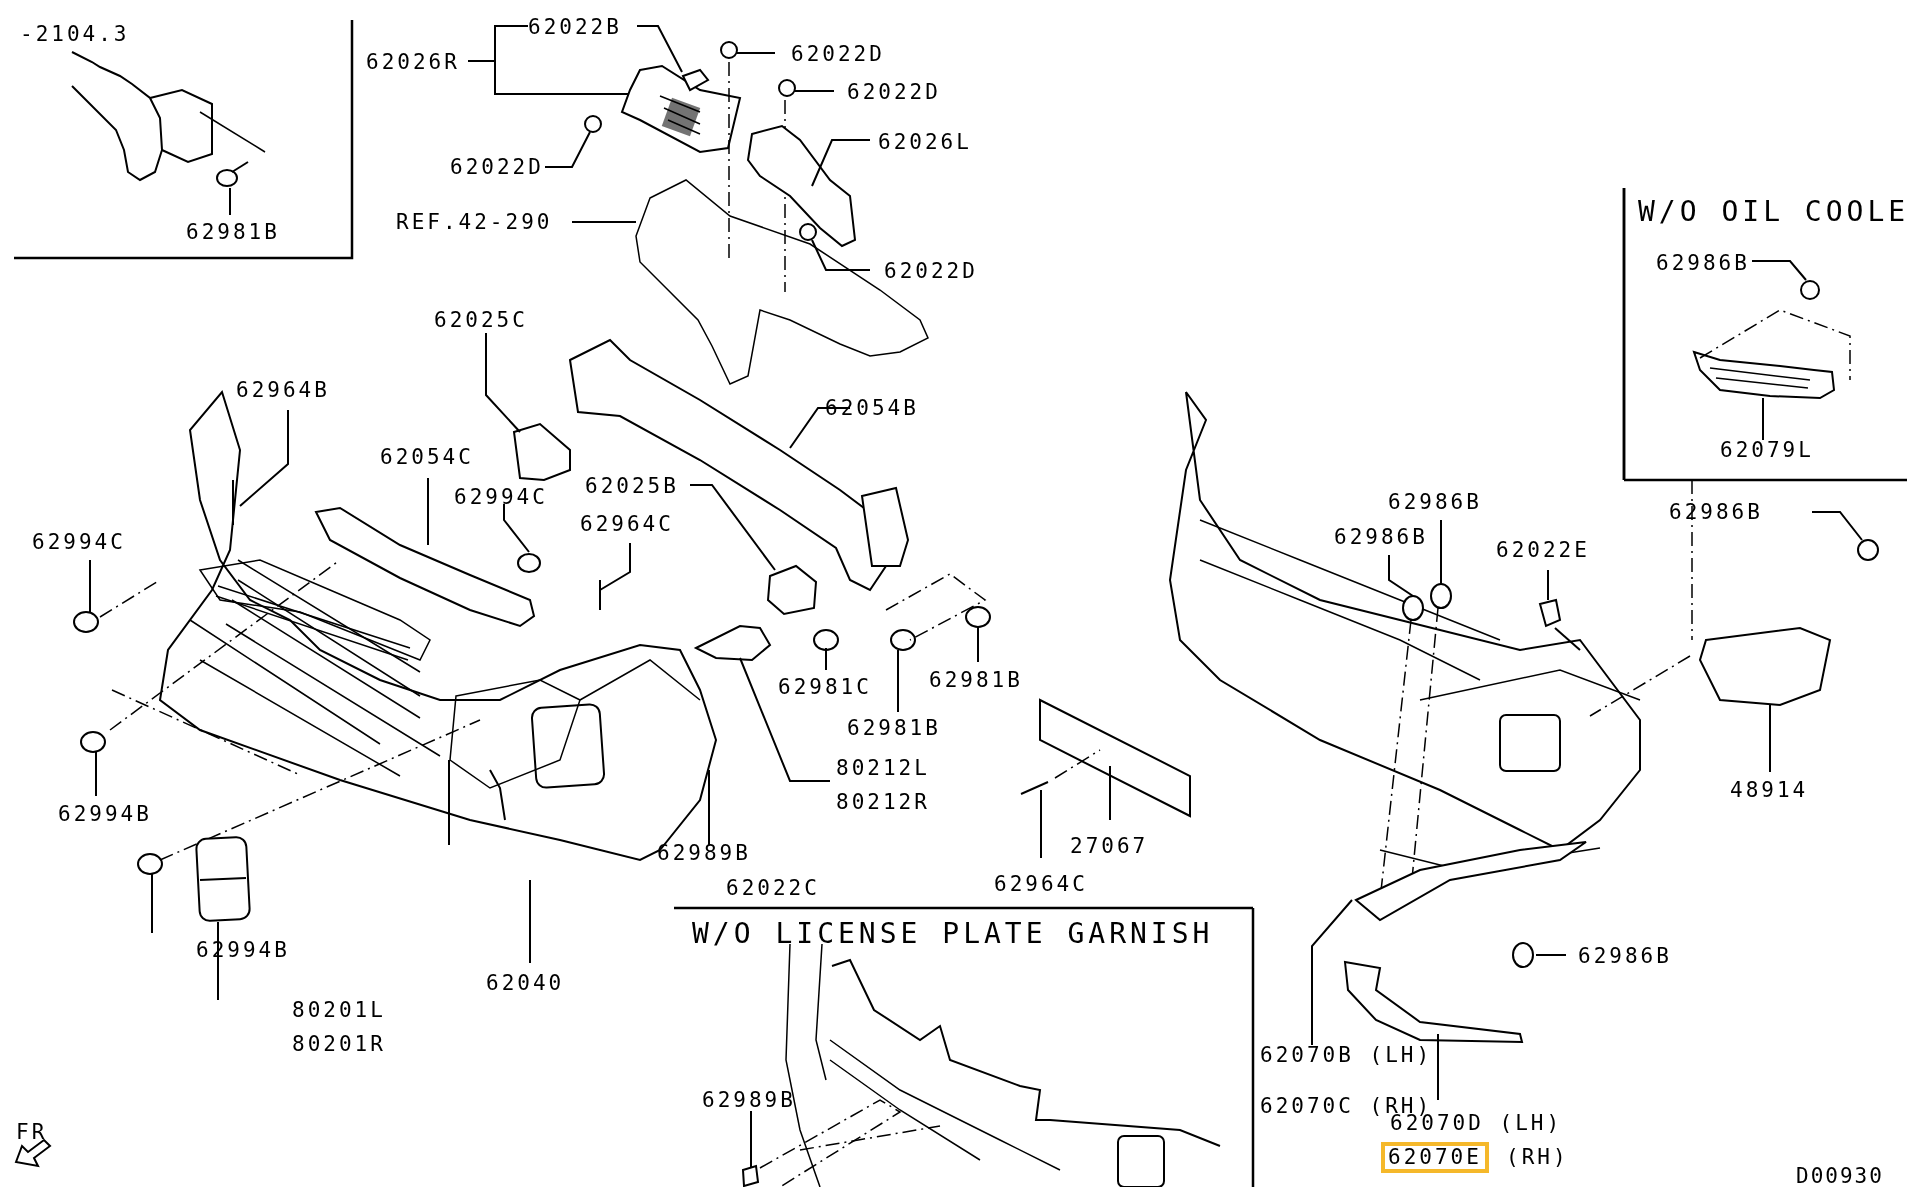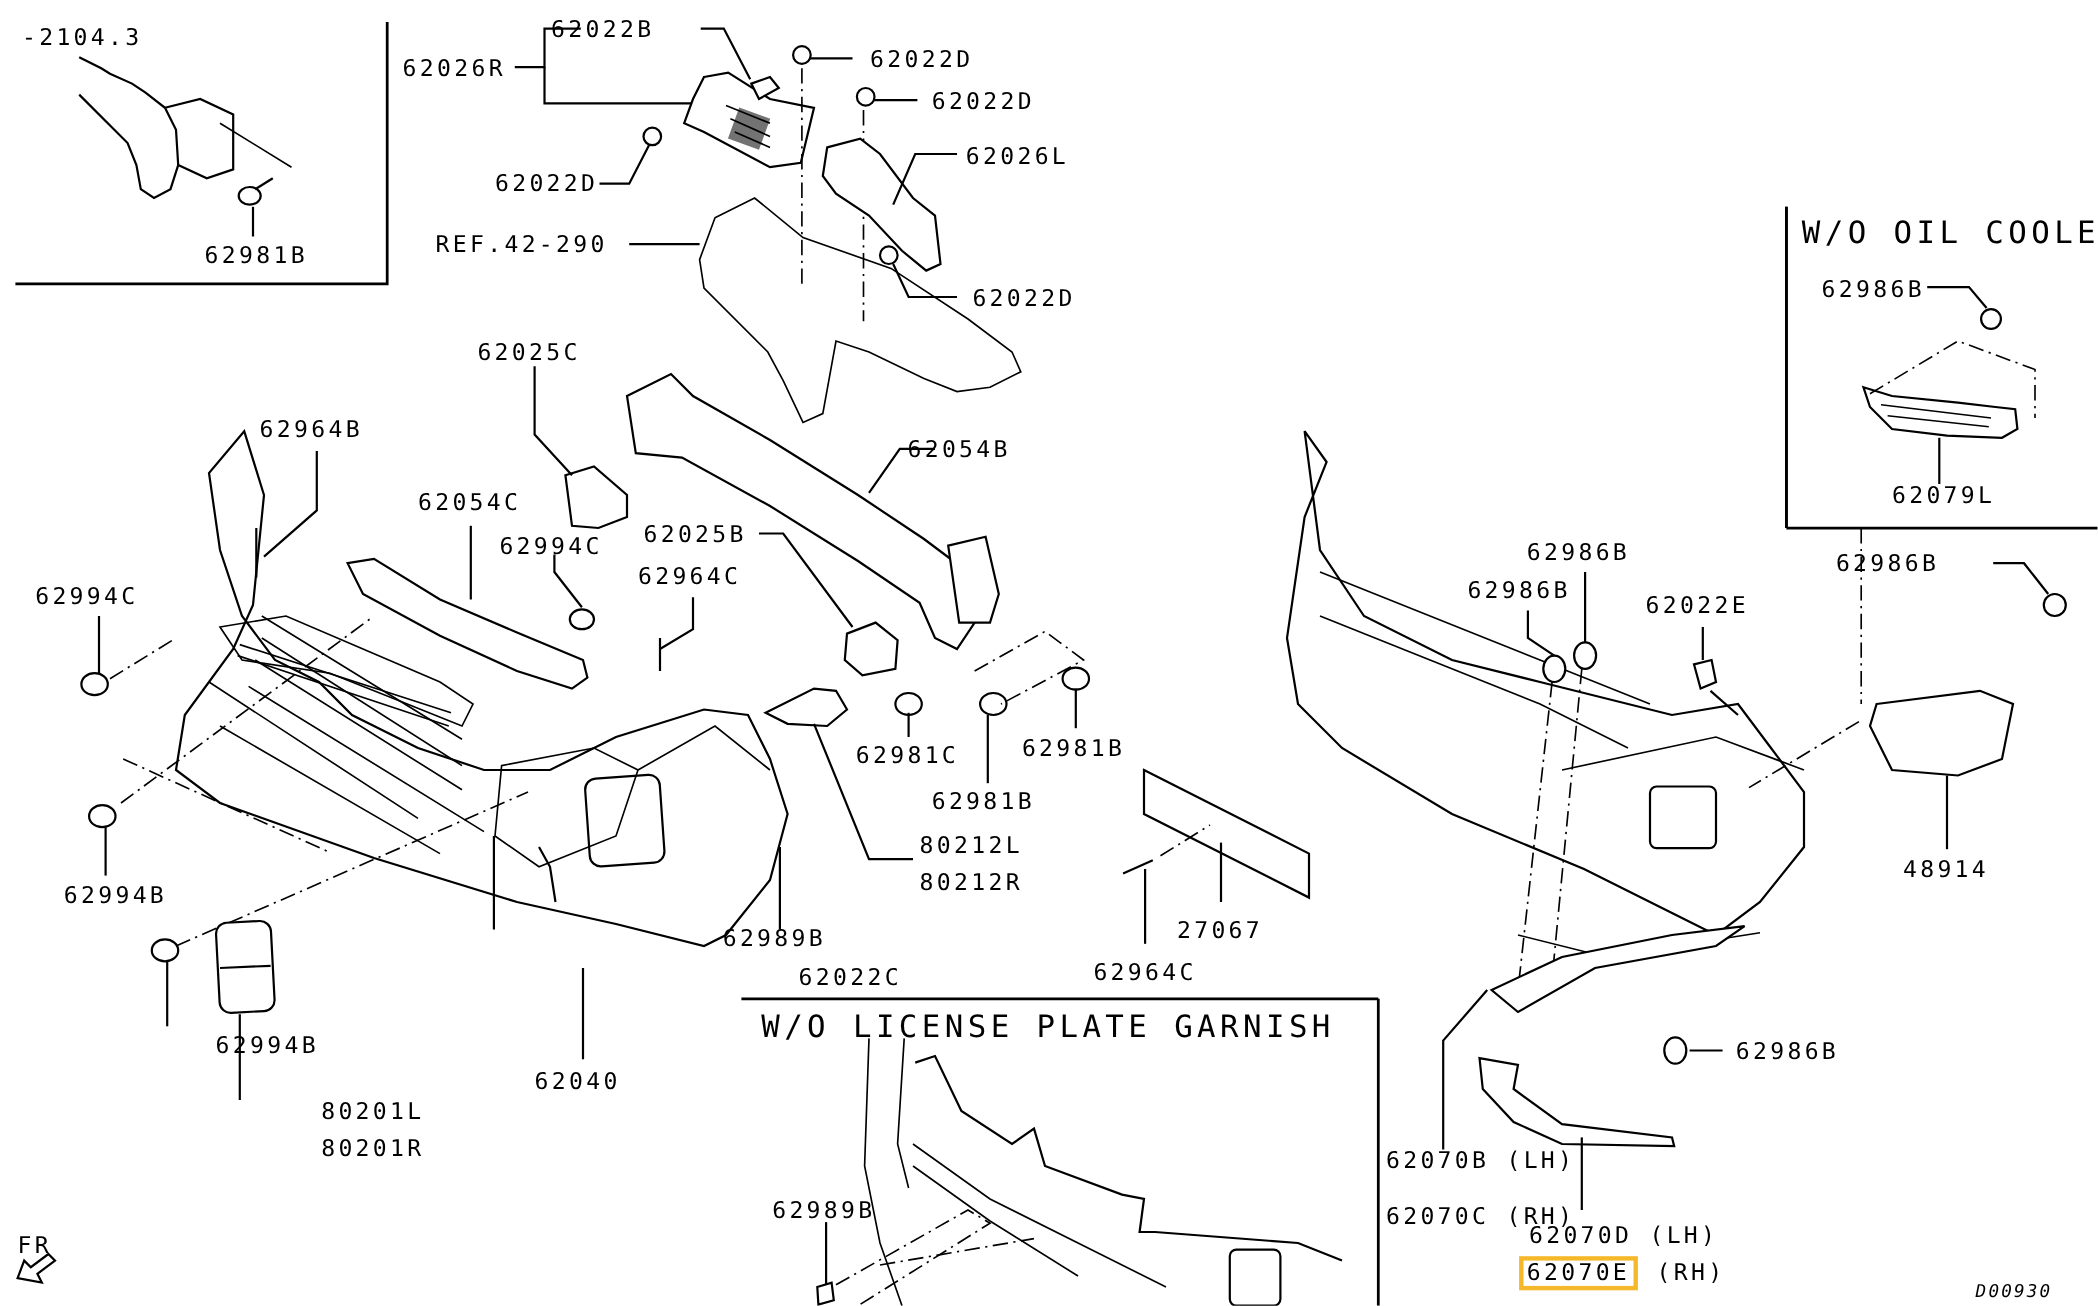--- a/index.html
+++ b/index.html
@@ -17,21 +17,21 @@
   }
   .title {
     position: absolute;
     font-family: "DejaVu Sans Mono", "Liberation Mono", monospace;
     font-size: 28px;
     letter-spacing: 4px;
     color: #000;
     white-space: nowrap;
     line-height: 1;
   }
-  .small { font-size: 16px; letter-spacing: 2px; font-style: italic; }
+  .small { font-size: 21px; letter-spacing: 2px; }
   .hl { outline: 4px solid #f5b82a; outline-offset: 1px; padding: 0 2px; }
   svg line, svg path, svg polyline, svg polygon, svg rect, svg ellipse, svg circle { vector-effect: non-scaling-stroke; }
   .ln { stroke: #000; stroke-width: 2; fill: none; }
   .thin { stroke: #000; stroke-width: 1.5; fill: none; }
   .dash { stroke: #000; stroke-width: 1.5; fill: none; stroke-dasharray: 14 5 2 5; }
   .box { stroke: #000; stroke-width: 2.5; fill: none; }
   .part { stroke: #000; stroke-width: 2; fill: #fff; }
   .dark { fill: #000; }
 </style>
 </head>
@@ -238,21 +238,21 @@
 
   <g>
     <polygon class="ln" points="16,1162 22,1146 28,1152 44,1140 50,1146 34,1158 38,1166"></polygon>
   </g>
 </svg>
 
 <span class="lbl" style="left:20px;top:24px">-2104.3</span>
 <span class="lbl" style="left:186px;top:222px">62981B</span>
 
 <span class="lbl" style="left:366px;top:52px">62026R</span>
-<span class="lbl" style="left:501px;top:17px">62022B</span>
+<span class="lbl" style="left:528px;top:17px">62022B</span>
 <span class="lbl" style="left:791px;top:44px">62022D</span>
 <span class="lbl" style="left:847px;top:82px">62022D</span>
 <span class="lbl" style="left:450px;top:157px">62022D</span>
 <span class="lbl" style="left:878px;top:132px">62026L</span>
 <span class="lbl" style="left:396px;top:212px">REF.42-290</span>
 <span class="lbl" style="left:884px;top:261px">62022D</span>
 
 <span class="lbl" style="left:434px;top:310px">62025C</span>
 <span class="lbl" style="left:236px;top:380px">62964B</span>
 <span class="lbl" style="left:380px;top:447px">62054C</span>

